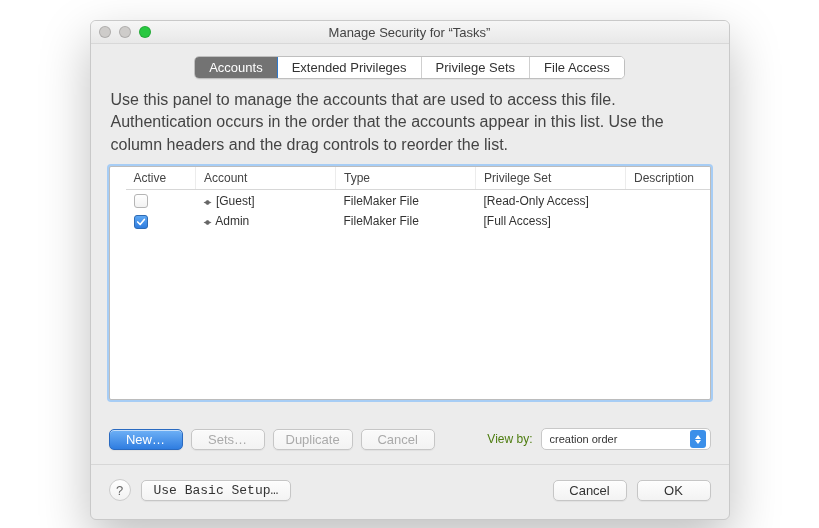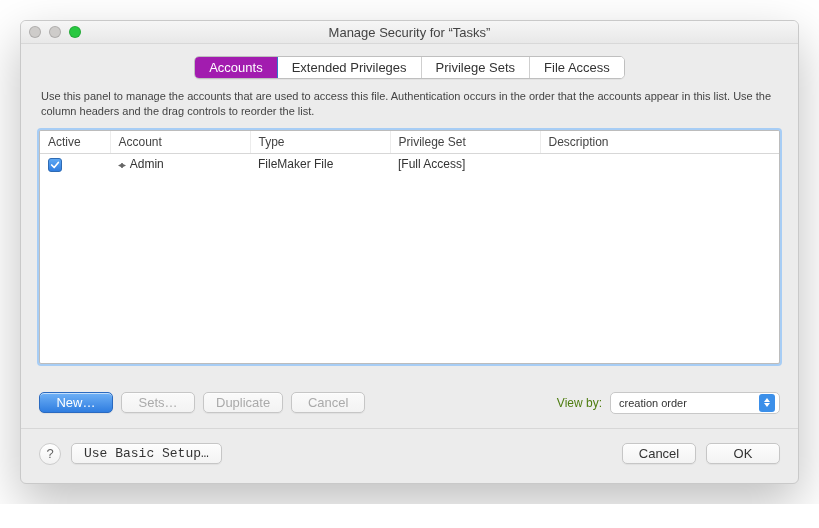--- a/index.html
+++ b/index.html
@@ -4,21 +4,21 @@
 <style>
   * { box-sizing: border-box; }
   html, body {
     margin: 0; padding: 0;
     font-family: -apple-system, "Helvetica Neue", Arial, sans-serif;
     font-size: 13px;
     color: #333;
     background: #fff;
   }
   .window {
-    width: 779px;
+    width: 640px;
     margin: 20px auto;
     background: #ececec;
     border: 1px solid #c9c9c9;
     border-radius: 6px;
     box-shadow: 0 20px 50px rgba(0,0,0,0.25);
     overflow: hidden;
   }
   .titlebar {
     height: 23px;
     display: flex;
@@ -61,42 +61,43 @@
   }
   .segmented .seg {
     padding: 3px 14px;
     font-size: 13px;
     border-right: 1px solid #cfcfcf;
     background: #fff;
     cursor: default;
   }
   .segmented .seg:last-child { border-right: none; }
   .segmented .seg.active {
-    background: #a21caf;
+    background: #737373;
     color: #fff;
     border-right-color: #2f79cc;
   }
   .desc {
-    font-size: 11px;
+    font-size: 16px;
     color: #444;
     line-height: 1.4;
     margin: 4px 2px 10px 2px;
   }
   .table-wrap {
     border: 1px solid #bcbcbc;
     border-radius: 2px;
     background: #fff;
     box-shadow: 0 0 0 2px #a7cdf5;
     height: 234px;
     overflow: hidden;
   }
   table {
     width: 100%;
     border-collapse: collapse;
     font-size: 12px;
+    margin-left: 16px;
   }
   thead th {
     text-align: left;
     font-weight: 400;
     color: #444;
     padding: 4px 8px;
     background: #fff;
     border-bottom: 1px solid #d7d7d7;
     border-right: 1px solid #ececec;
   }
@@ -240,20 +241,27 @@
           <tr>
             <th class="col-active">Active</th>
             <th class="col-account">Account</th>
             <th class="col-type">Type</th>
             <th class="col-priv">Privilege Set</th>
             <th>Description</th>
           </tr>
         </thead>
         <tbody id="rows">
             <tr>
+              <td><span class="chk"></span></td>
+              <td><span class="drag">◂▸</span><span>  [Guest]</span></td>
+              <td>FileMaker File</td>
+              <td>[Read-Only Access]</td>
+              <td></td>
+            </tr>
+            <tr>
               <td><span class="chk checked">
                   <svg viewBox="0 0 12 12">
                     <path d="M2 6 L5 9 L10 3" stroke="white" stroke-width="2" fill="none" stroke-linecap="round" stroke-linejoin="round"></path>
                   </svg>
                 </span></td>
               <td><span class="drag">◂▸</span><span>  Admin</span></td>
               <td>FileMaker File</td>
               <td>[Full Access]</td>
               <td></td>
             </tr>

